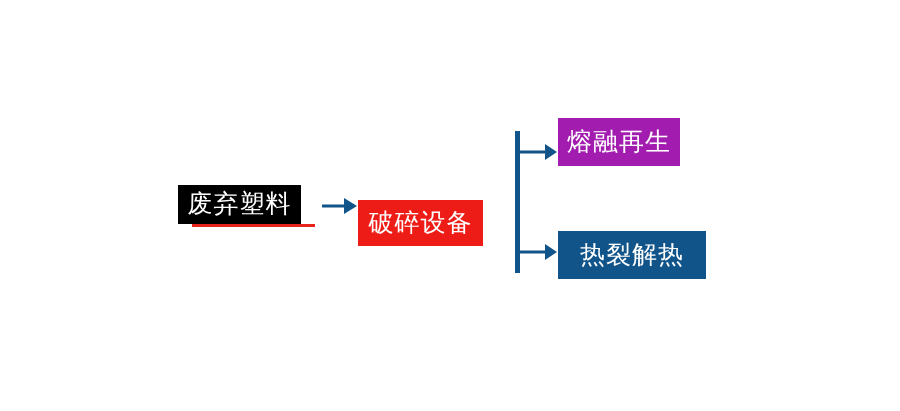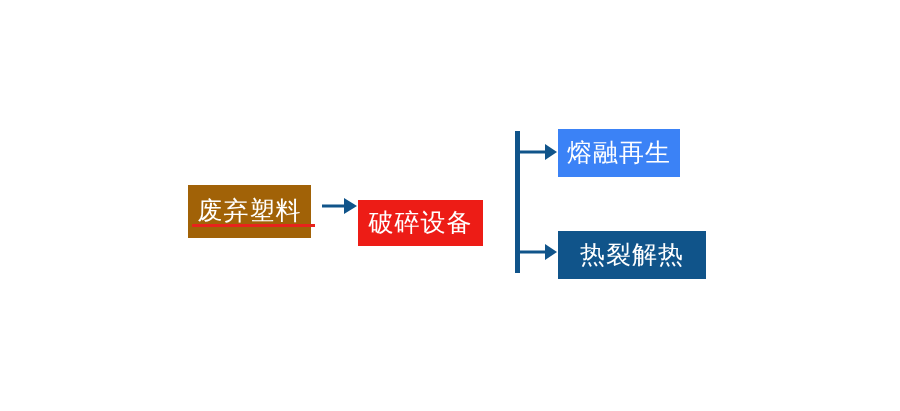--- a/index.html
+++ b/index.html
@@ -39,25 +39,25 @@
     font-weight: 400;
   }
 
   .node-label {
     display: block;
     transform: translateY(-1px);
   }
 
   
   #node-waste-plastic {
-    left: 188px;
+    left: 178px;
     top: 185px;
     width: 123px;
-    height: 53px;
-    background: #a16207;
+    height: 39px;
+    background: #000000;
   }
   #node-waste-plastic-underline {
     position: absolute;
     left: 192px;
     top: 224px;
     width: 123px;
     height: 3px;
     background: #e8231c;
   }
 
@@ -67,24 +67,24 @@
     top: 182px;
     width: 125px;
     height: 46px;
     background: #ed1c16;
     margin-top: 18px;
   }
 
   
   #node-melt-regeneration {
     left: 558px;
-    top: 129px;
+    top: 118px;
     width: 122px;
     height: 48px;
-    background: #3b82f6;
+    background: #a21caf;
   }
 
   
   #node-pyrolysis-heat {
     left: 558px;
     top: 231px;
     width: 148px;
     height: 48px;
     background: #10548a;
   }

